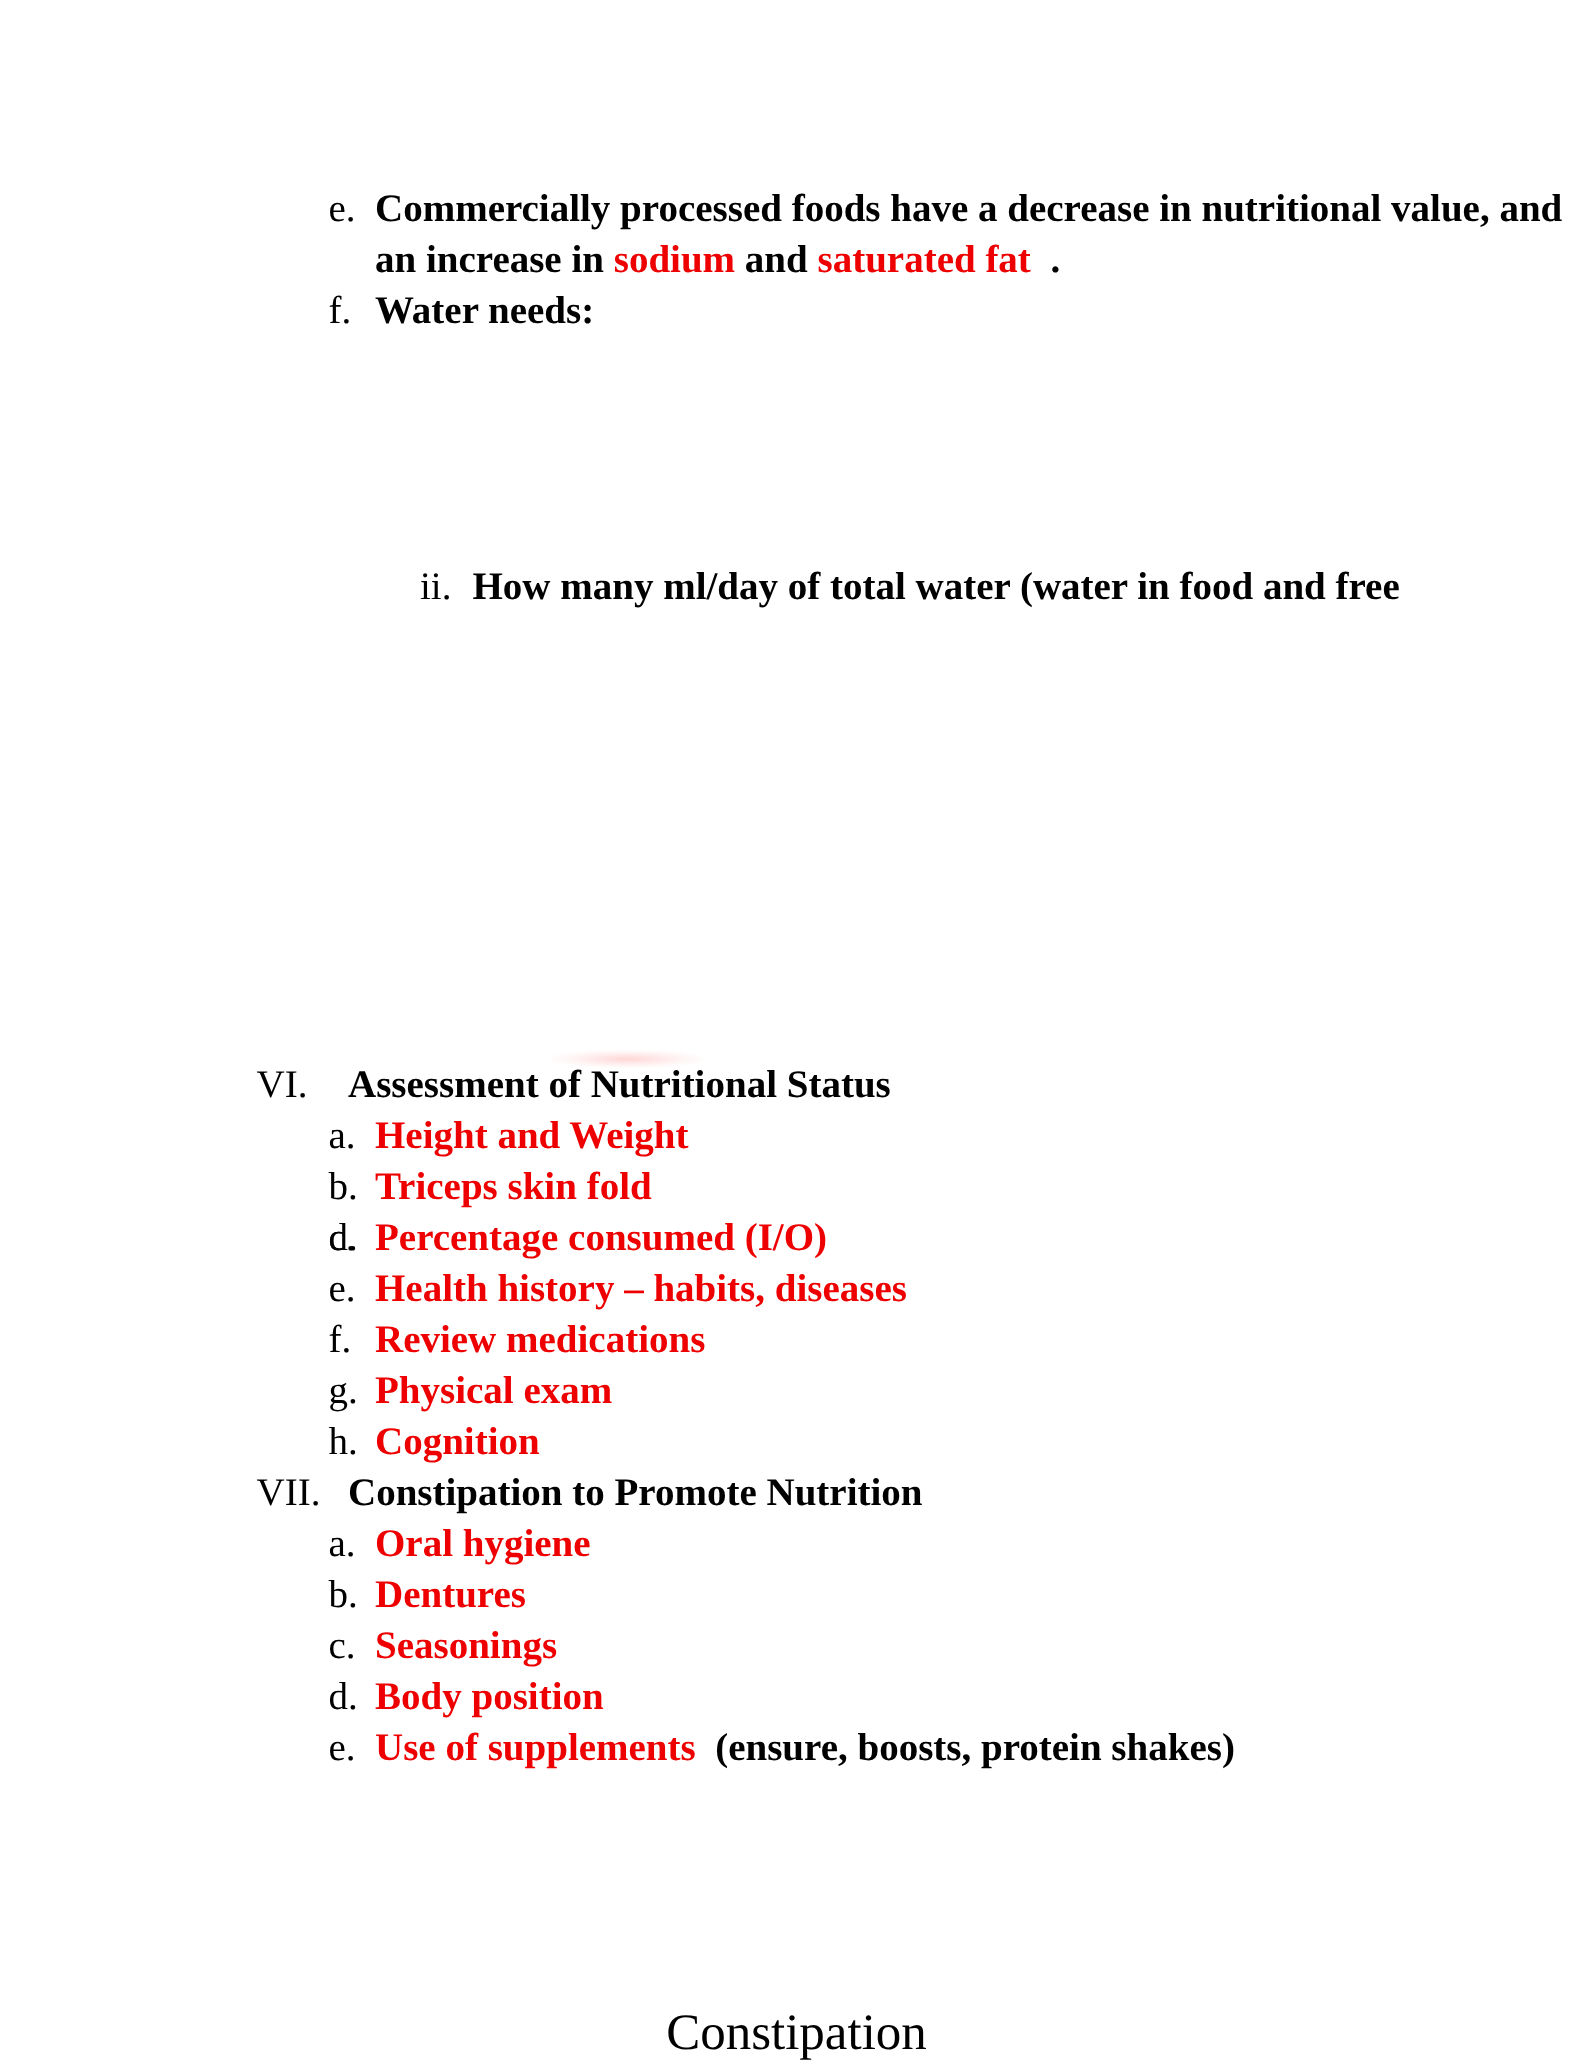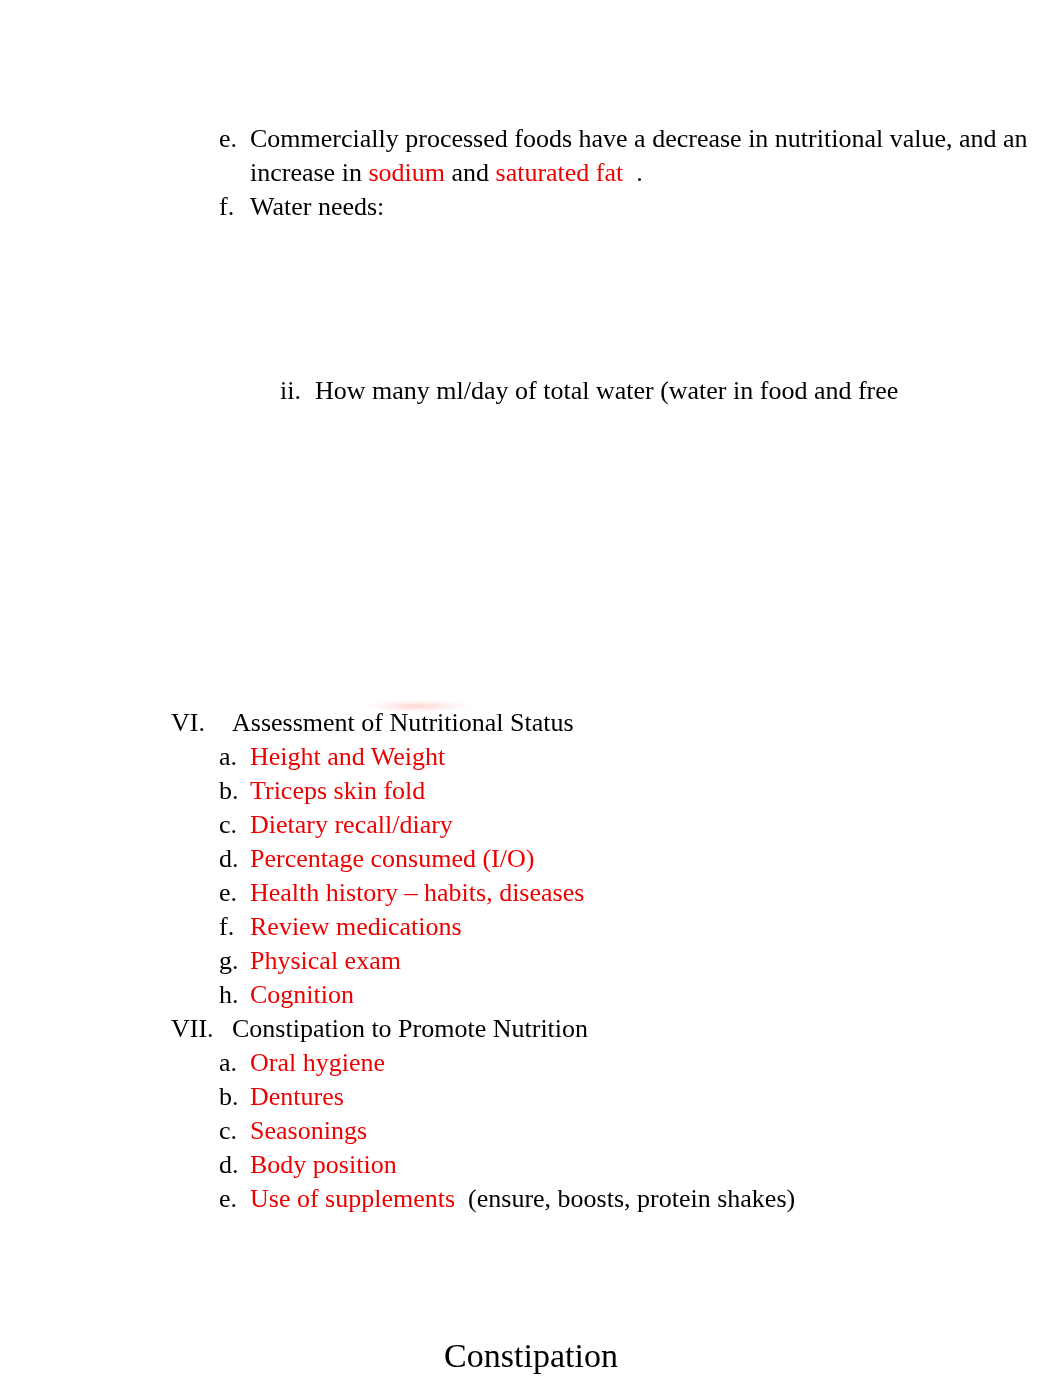--- a/index.html
+++ b/index.html
@@ -18,20 +18,21 @@
     height: 1376px;
     background: #ffffff;
     overflow: hidden;
     box-sizing: border-box;
   }
 
   .line {
     font-size: 26px;
     line-height: 34px;
     white-space: pre-wrap;
+    font-weight: bold;
   }
 
   .red { color: #ee0000; }
   .blk { color: #000000; }
 
   
   .block-top {
     position: absolute;
     left: 0;
     top: 122px;
@@ -169,21 +170,20 @@
     <div class="li-alpha">
       <span class="marker">a.</span>
       <span class="line red">Height and Weight</span>
     </div>
     <div class="li-alpha">
       <span class="marker">b.</span>
       <span class="line red">Triceps skin fold</span>
     </div>
     <div class="li-alpha">
       <span class="marker">c.</span>
-      <span class="line red">Dietary recall/diary</span>
     </div>
     <div class="li-alpha">
       <span class="marker">d.</span>
       <span class="line red">Percentage consumed (I/O)</span>
     </div>
     <div class="li-alpha">
       <span class="marker">e.</span>
       <span class="line red">Health history – habits, diseases</span>
     </div>
     <div class="li-alpha">

